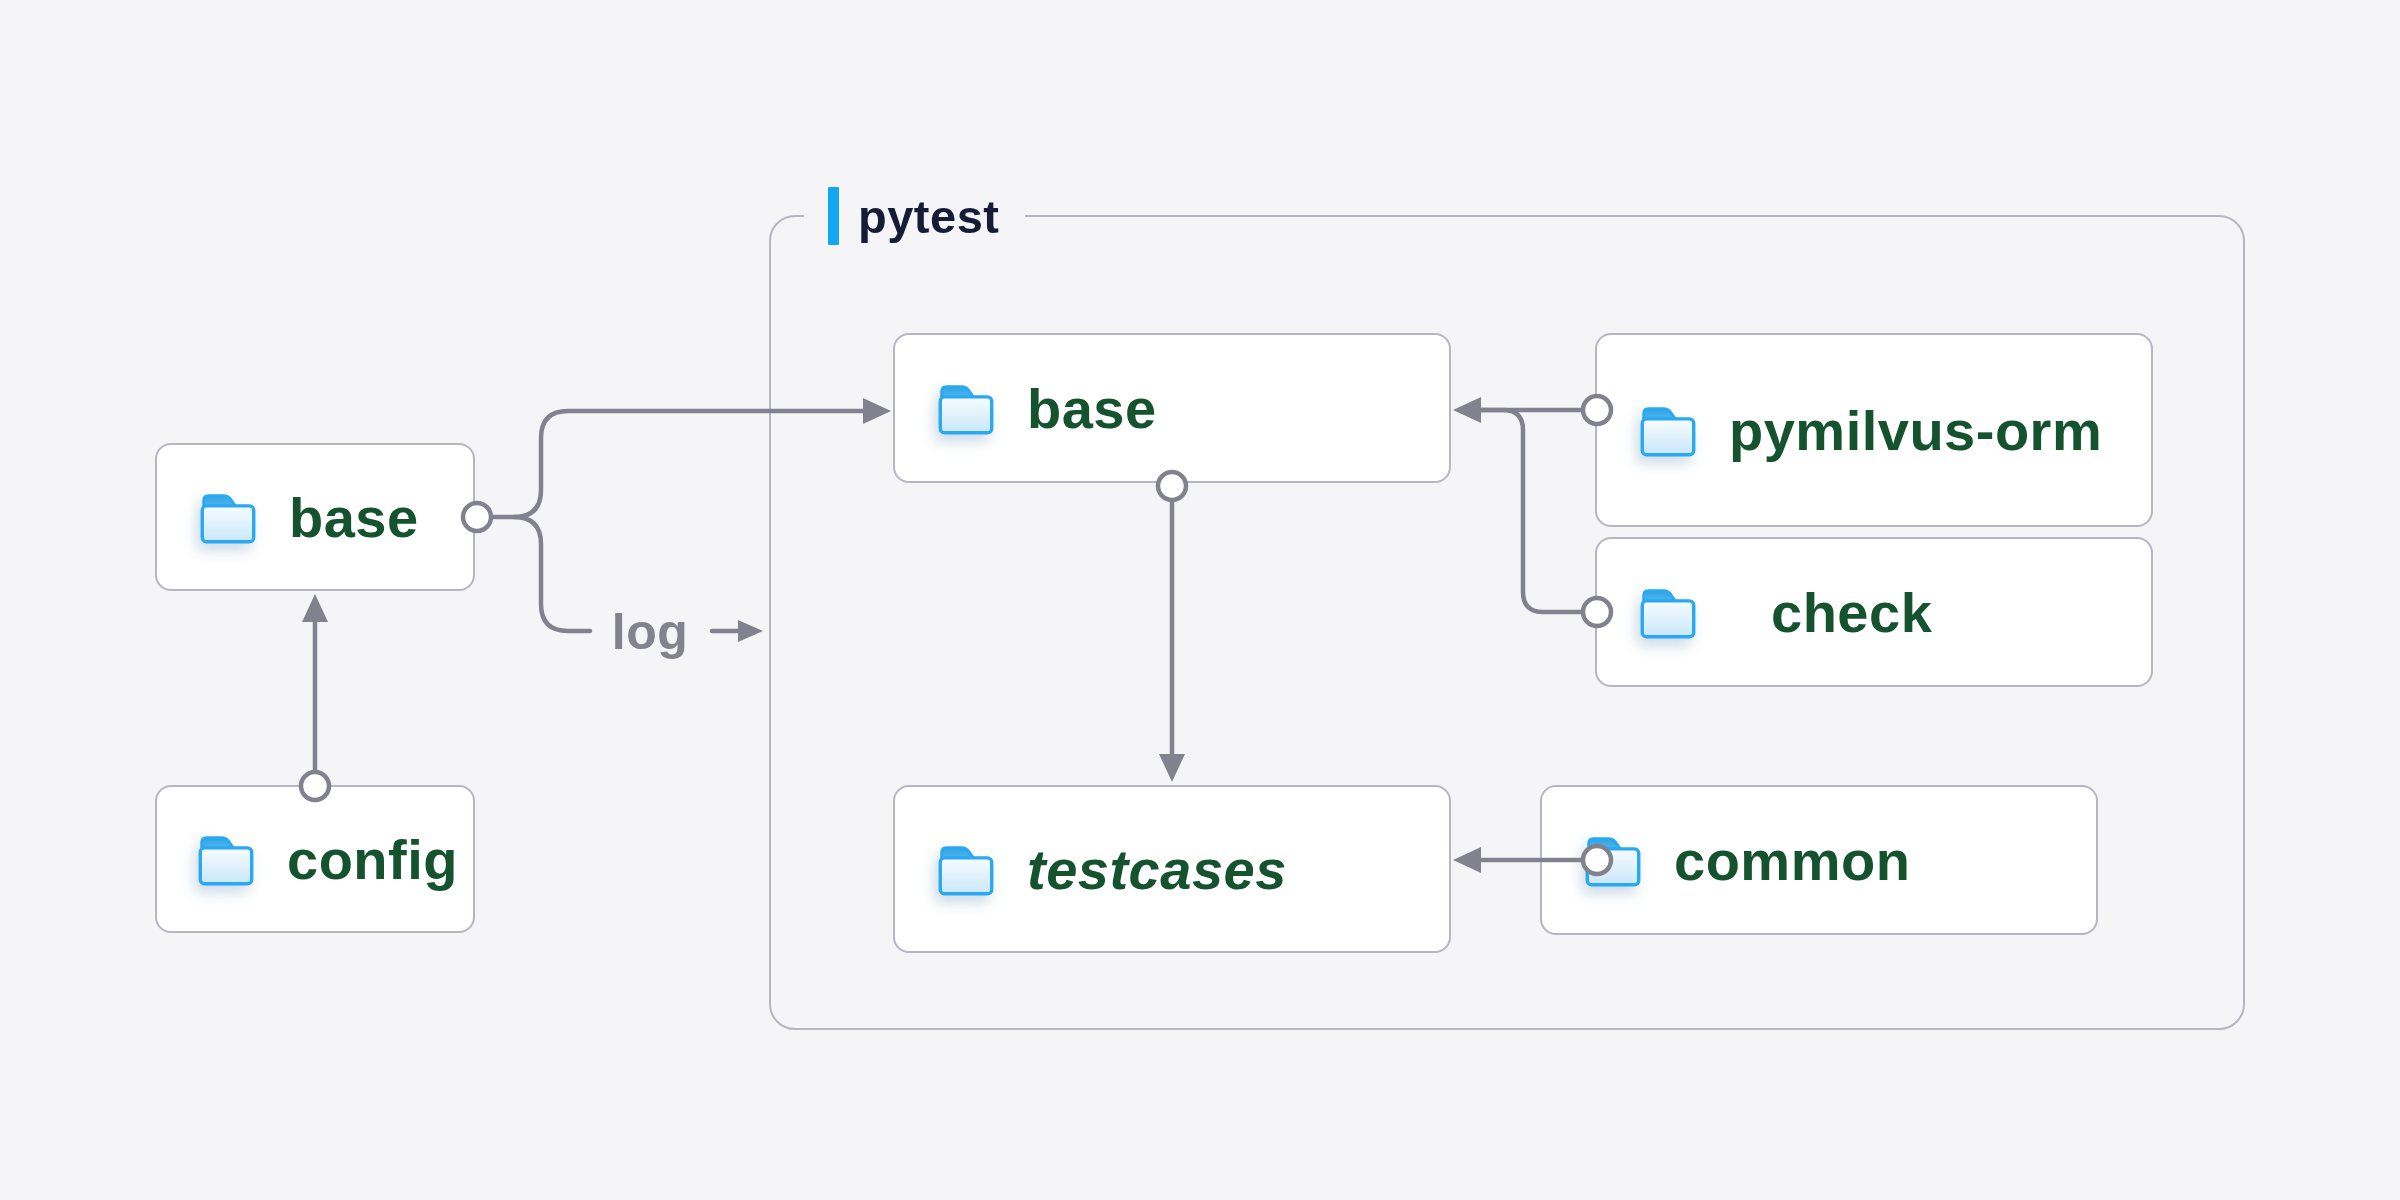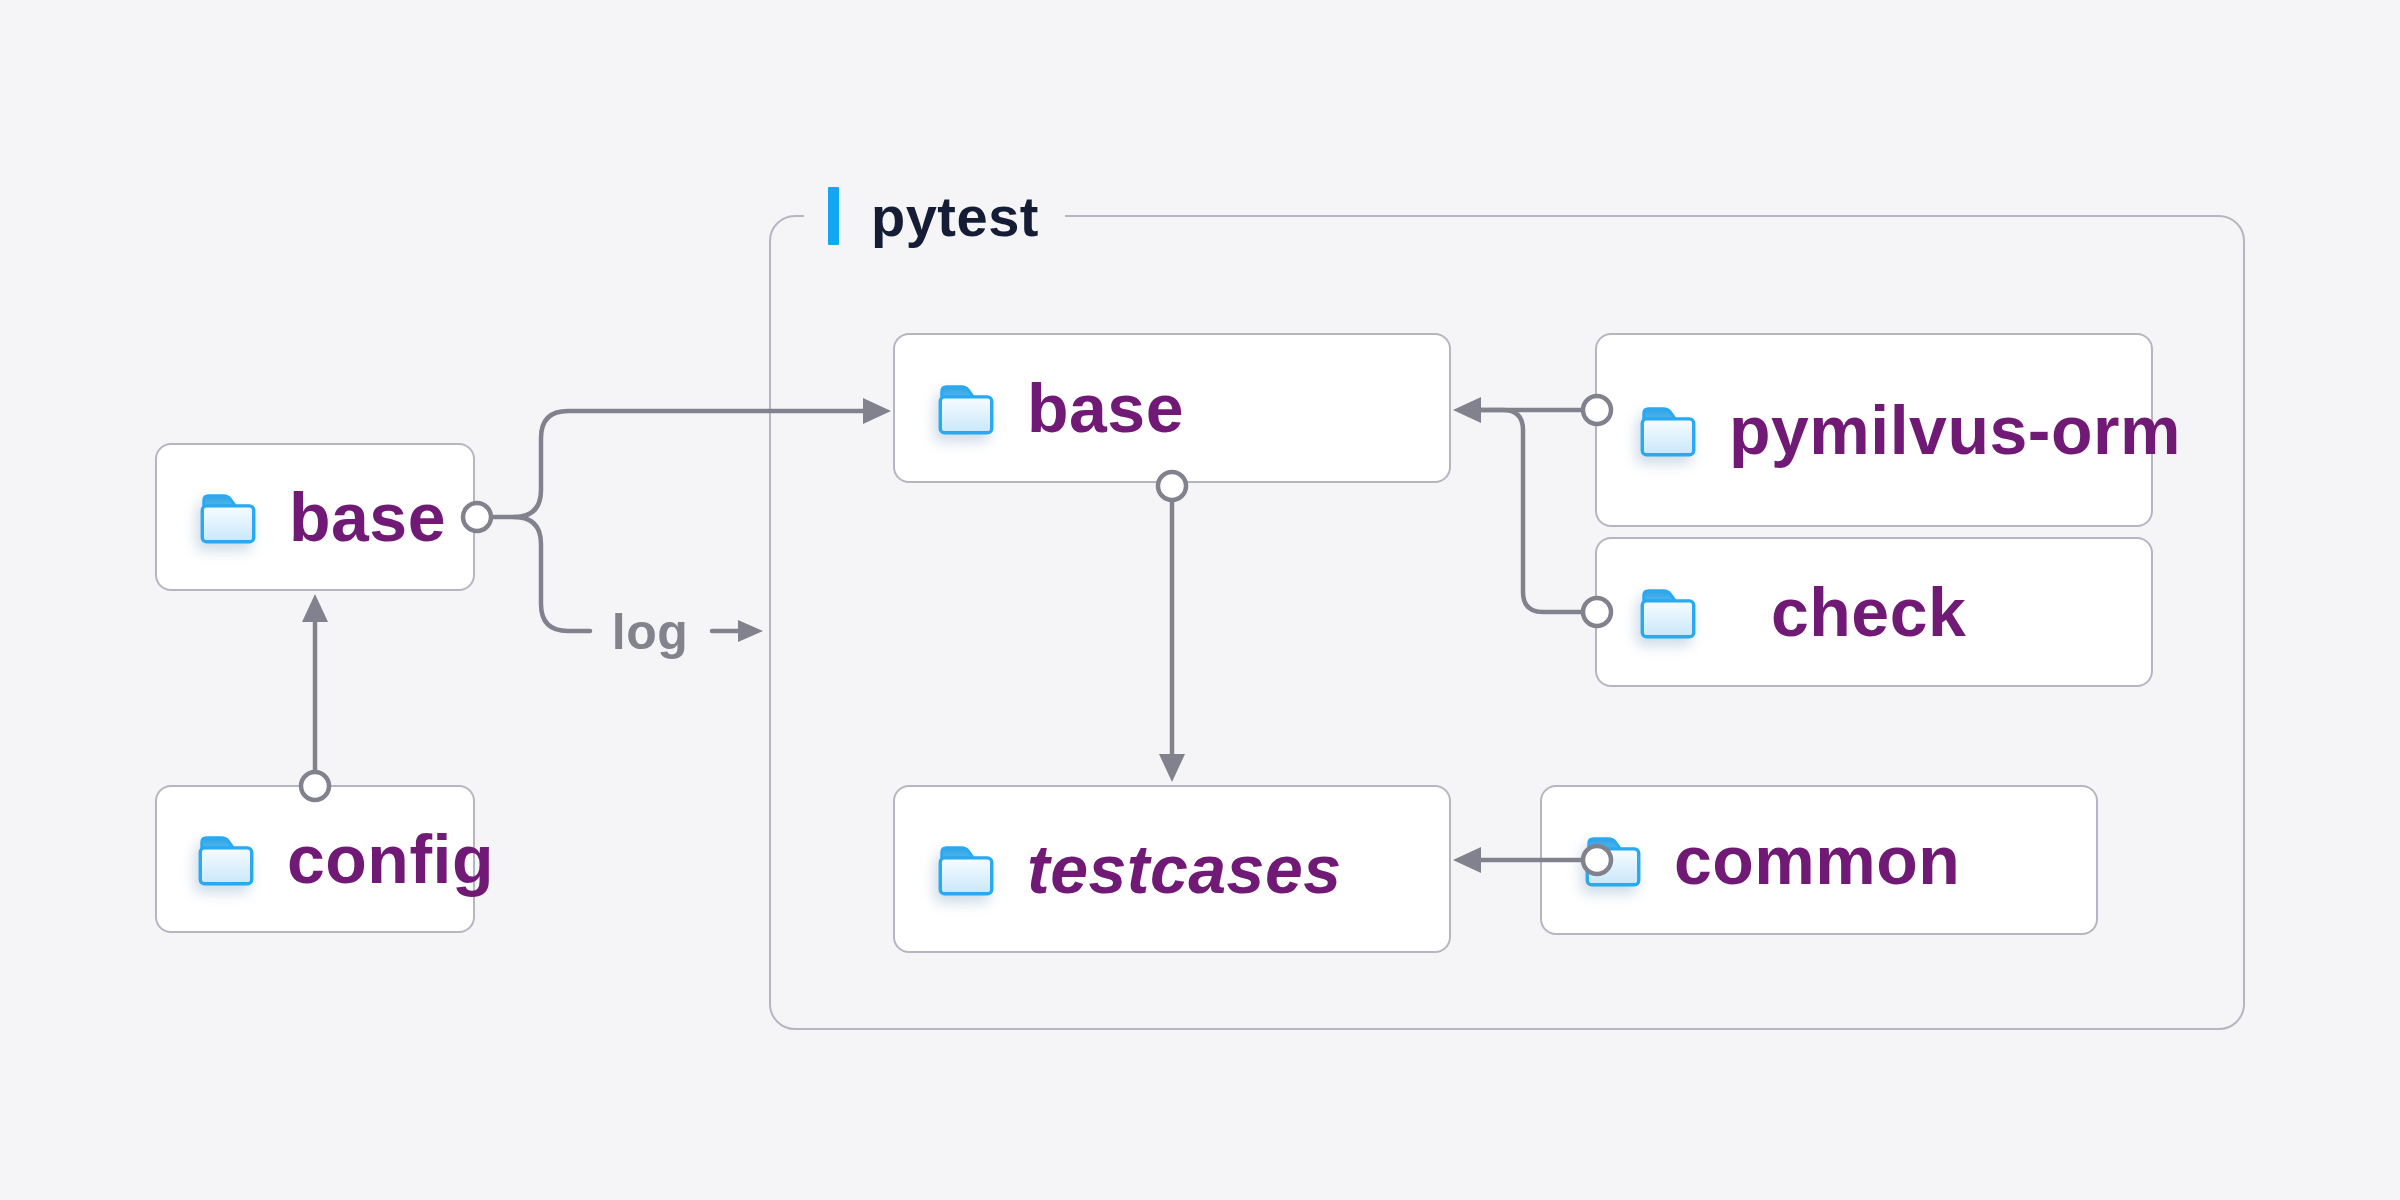--- a/index.html
+++ b/index.html
@@ -36,42 +36,42 @@
     background: #f5f5f7;
     padding: 0 26px 0 24px;
     z-index: 4;
   }
   .group-label .accent-bar {
     width: 11px; height: 58px;
     background: #12a7f2;
     border-radius: 1px;
   }
   .group-label .group-text {
-    margin-left: 32px;
-    font-size: 56px;
+    margin-left: 19px;
+    font-size: 47px;
     font-weight: 700;
     color: #141d35;
     letter-spacing: 0.5px;
   }
   .node {
     position: absolute;
     background: #ffffff;
     border: 2.5px solid #b6b6c2;
     border-radius: 16px;
     box-sizing: border-box;
     display: flex;
     align-items: center;
     padding-left: 38px;
     z-index: 2;
   }
   .node .node-label {
     margin-left: 28px;
-    font-size: 68px;
+    font-size: 56px;
     font-weight: 700;
-    color: #701a75;
+    color: #14532d;
     letter-spacing: 0.5px;
     white-space: nowrap;
     text-align: right;
   }
   .node .folder {
     filter: drop-shadow(-4px 7px 7px rgba(110, 150, 185, 0.35));
     flex: 0 0 auto;
   }
   .n-utils     { left: 155px;  top: 443px; width: 320px; height: 148px; }
   .n-config    { left: 155px;  top: 785px; width: 320px; height: 148px; padding-left: 36px; }

